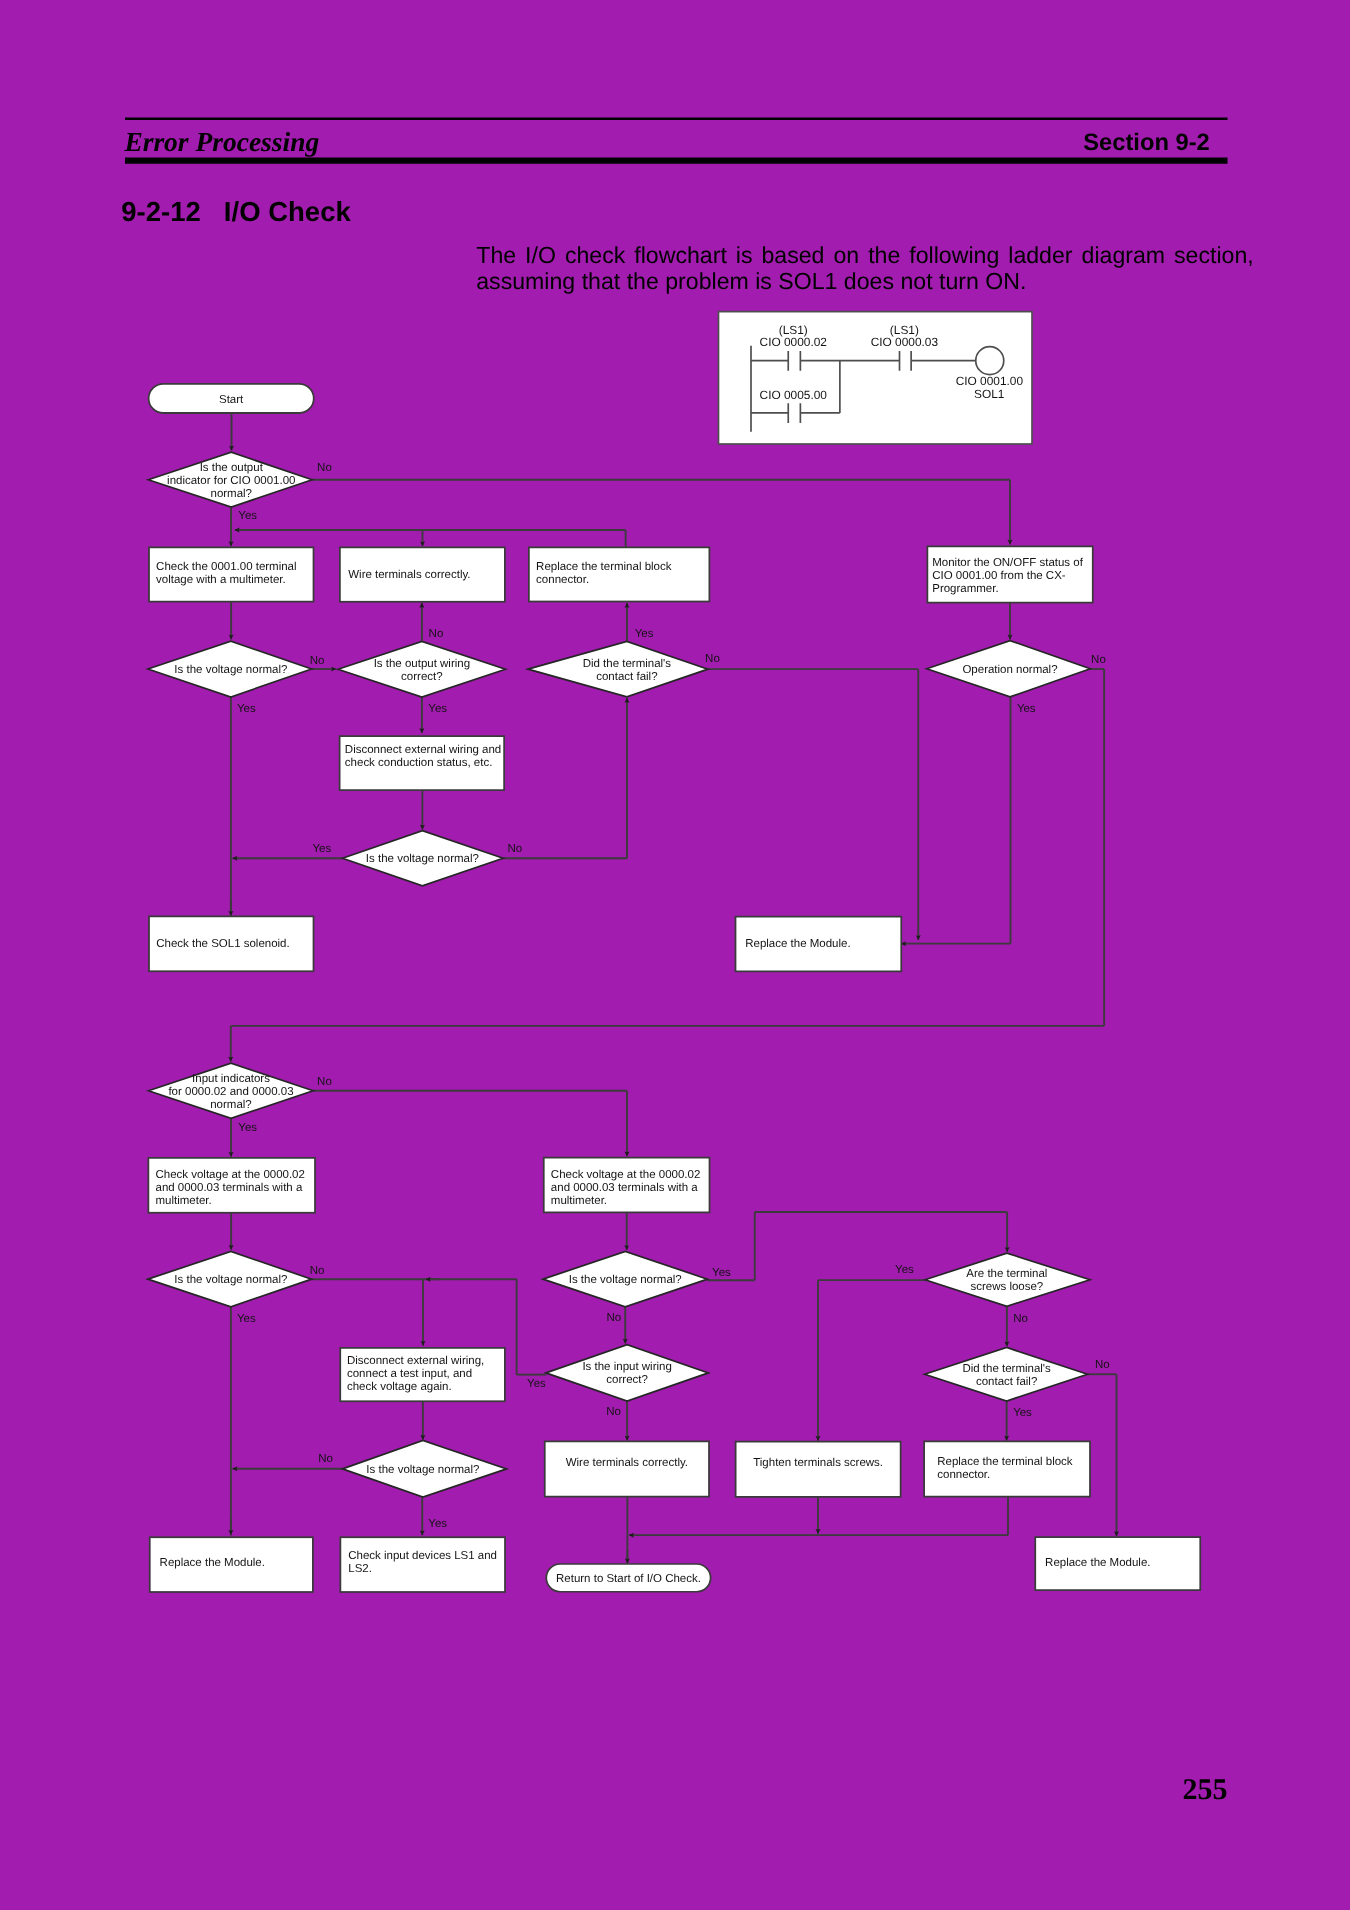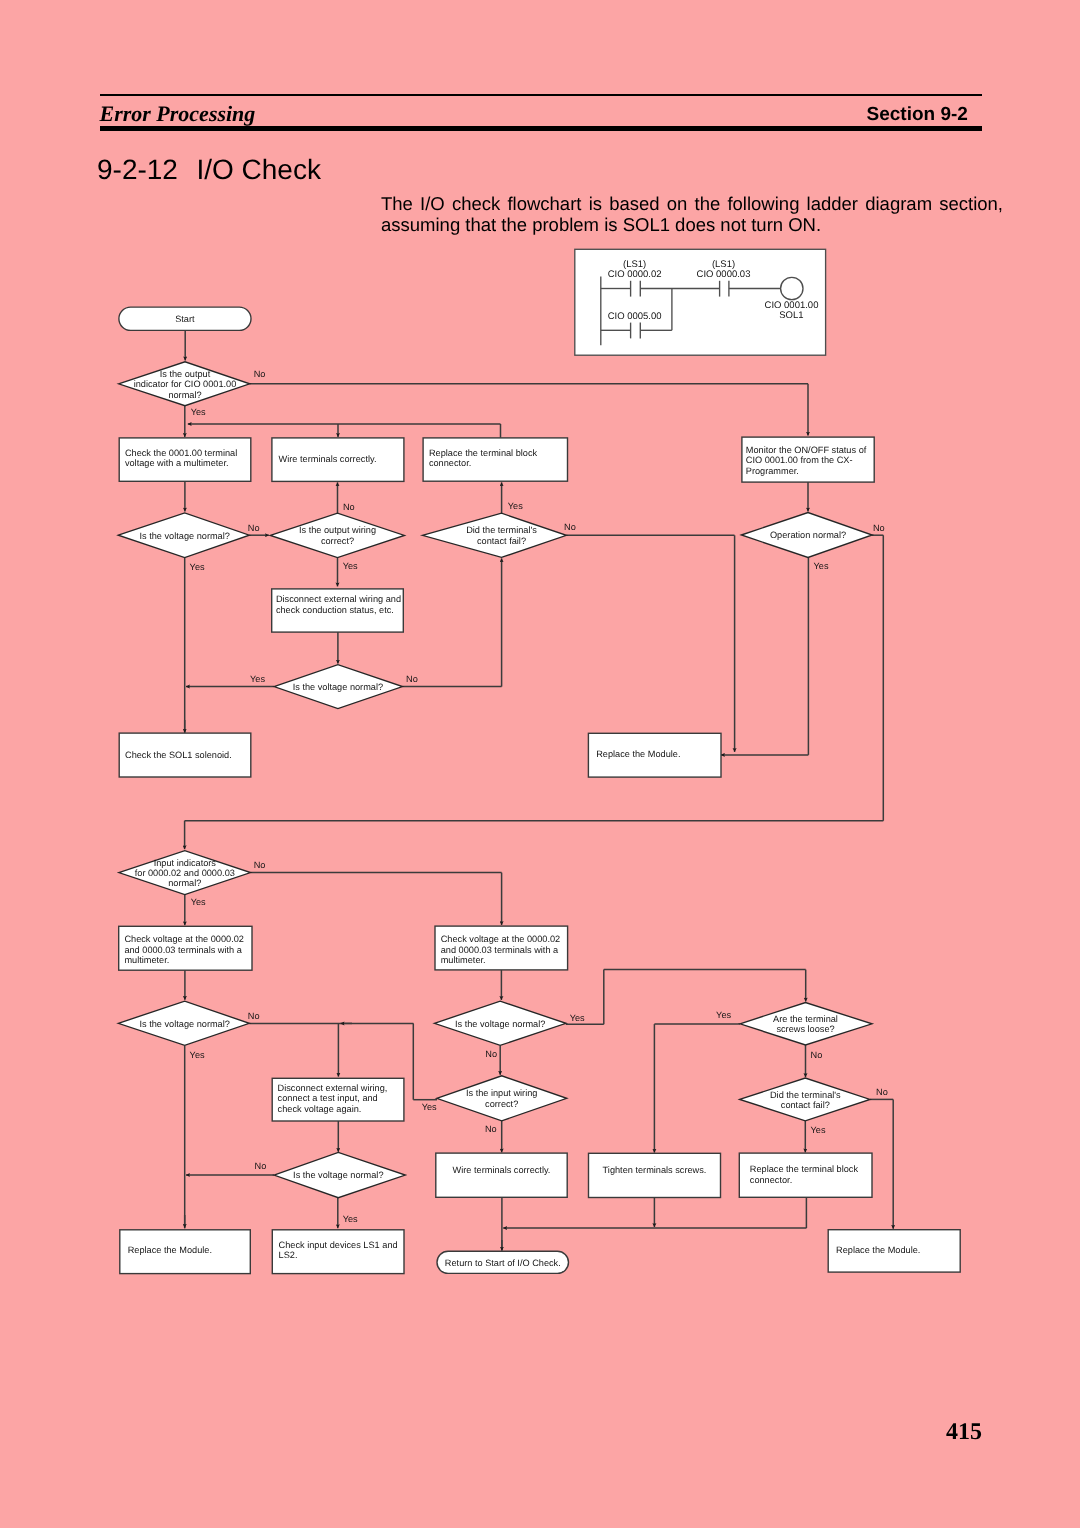--- a/index.html
+++ b/index.html
@@ -1,26 +1,26 @@
 <!DOCTYPE html>
 <html><head>
 <meta charset="utf-8">
 <title>Error Processing - I/O Check</title>
 <style>
   html,body{margin:0;padding:0;background:#ffffff;-webkit-font-smoothing:antialiased;text-rendering:geometricPrecision;}
   body{width:1080px;height:1528px;position:relative;overflow:hidden;
        font-family:"Liberation Sans",sans-serif;color:#000;}
-  .page{position:absolute;left:0;top:0;width:1080px;height:1528px;overflow:hidden;background:#fca5a5;}
+  .page{position:absolute;left:0;top:0;width:1080px;height:1528px;overflow:hidden;background:#a21caf;}
   #hdr-rule-top{position:absolute;left:100px;top:94px;width:882px;height:2.2px;background:#000;}
   #hdr-rule-bot{position:absolute;left:100px;top:126.3px;width:882px;height:5.2px;background:#000;}
   #hdr-title{position:absolute;left:99.5px;top:102.5px;font-family:"Liberation Serif",serif;
              font-weight:bold;font-style:italic;font-size:22px;line-height:22px;white-space:nowrap;}
   #hdr-section{position:absolute;left:866.5px;top:103.5px;font-weight:bold;font-size:19px;
              line-height:21.6px;white-space:nowrap;}
-  #sec-head{position:absolute;left:97px;top:156.5px;font-weight:normal;font-size:28px;
+  #sec-head{position:absolute;left:97px;top:156.5px;font-weight:bold;font-size:22px;
             line-height:25.2px;white-space:nowrap;}
   #sec-head .ttl{margin-left:18.5px;}
   #intro{position:absolute;left:357px;top:192.5px;width:622px;font-size:18.5px;
          line-height:21.7px;margin-left:24px;}
   #intro .l1{display:block;text-align:justify;text-align-last:justify;white-space:pre;}
   #intro .l2{display:block;white-space:pre;}
   #pagenum{position:absolute;left:946px;top:1420px;font-family:"Liberation Serif",serif;
            font-weight:bold;font-size:24px;line-height:24px;}
   svg#diagram{position:absolute;left:0;top:0;}
   svg#diagram text{font-family:"Liberation Sans",sans-serif;font-size:9.2px;fill:#141414;}
@@ -304,14 +304,14 @@
 <text x="634.6" y="267.4">(LS1)</text>
 <text x="634.6" y="277.1">CIO 0000.02</text>
 <text x="723.5" y="267.4">(LS1)</text>
 <text x="723.5" y="277.1">CIO 0000.03</text>
 <text x="634.6" y="319.3">CIO 0005.00</text>
 <text x="791.5" y="307.9">CIO 0001.00</text>
 <text x="791.4" y="318.2">SOL1</text>
 </g>
 </g>
 </svg>
-  <div id="pagenum">415</div>
+  <div id="pagenum">255</div>
 </div>
 
 </body></html>

